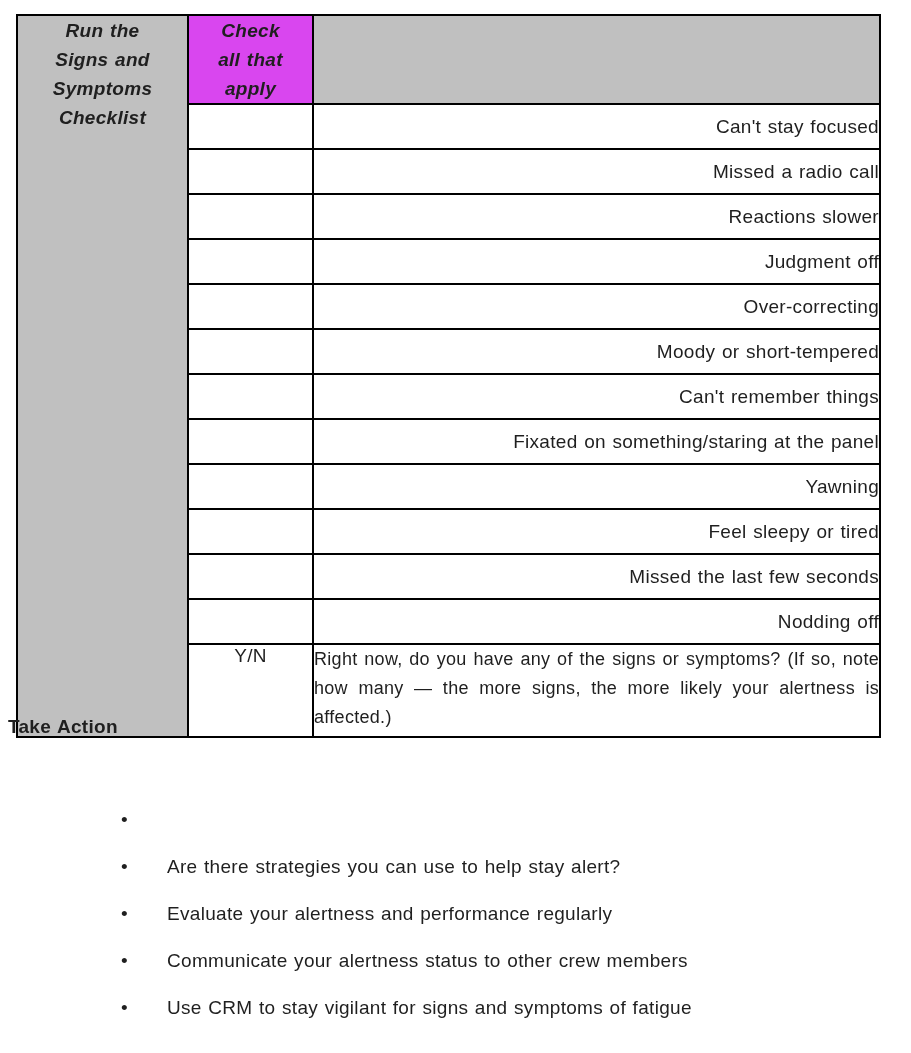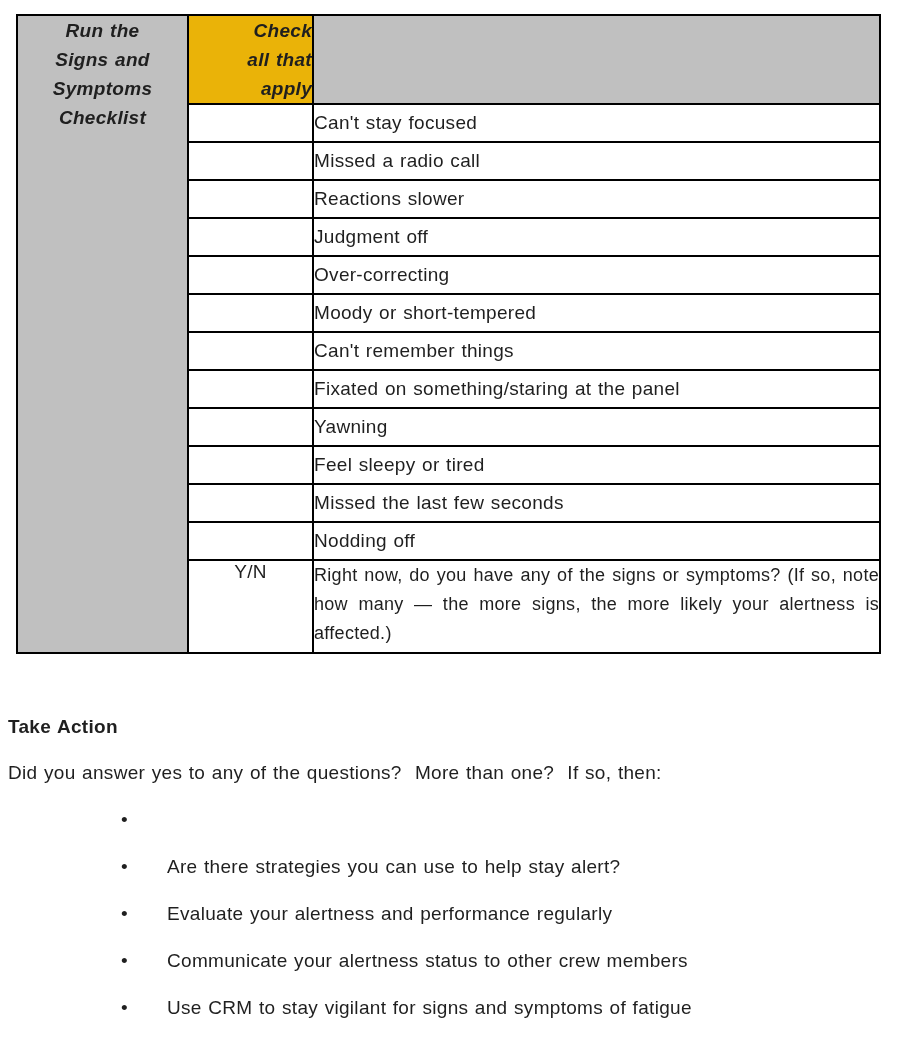--- a/index.html
+++ b/index.html
@@ -36,32 +36,32 @@
     font-weight: bold;
     font-style: italic;
     font-size: 19px;
     line-height: 29px;
     padding-top: 9px;
     white-space: pre-line;
     margin-top: 29px;
   }
   tr.header-row { height: 89px; }
   td.check-header-cell {
-    background: #eab308;
-    text-align: right;
+    background: #d946ef;
+    text-align: center;
     vertical-align: top;
     font-weight: bold;
     font-style: italic;
     font-size: 19px;
     line-height: 29px;
     padding-top: 9px;
     white-space: pre-line;
   }
   td.symptom-header-cell { background: #c0c0c0; }
-  tr.symptom-row { height: 38px; }
+  tr.symptom-row { height: 45px; text-align: right; }
   td.check-cell { background: #ffffff; }
   td.symptom-cell {
     font-size: 19px;
     vertical-align: middle;
     padding: 0 8px 0 10px;
     background: #ffffff;
   }
   tr.yn-row { height: 93px; }
   td.yn-cell {
     text-align: center;
@@ -202,21 +202,20 @@
   </tr>
 <tr class="yn-row" id="yn-row">
         <td class="yn-cell">Y/N</td>
         <td class="question-cell">Right now, do you have any of the signs or symptoms? (If so, note how many — the more signs, the more likely your alertness is affected.)</td>
       </tr>
     </tbody>
   </table>
 
   <div class="take-action-heading">Take Action</div>
 
-  <div class="take-action-intro">Did you answer yes to any of the questions?  More than one?  If so, then:</div>
 
   <div class="bullet-list" id="bullet-list">
   <div class="bullet-item">
     <span class="bullet-dot">•</span>
   </div>
 
   <div class="bullet-item">
     <span class="bullet-dot">•</span>
     <span class="bullet-text">Are there strategies you can use to help stay alert?</span>
   </div>

